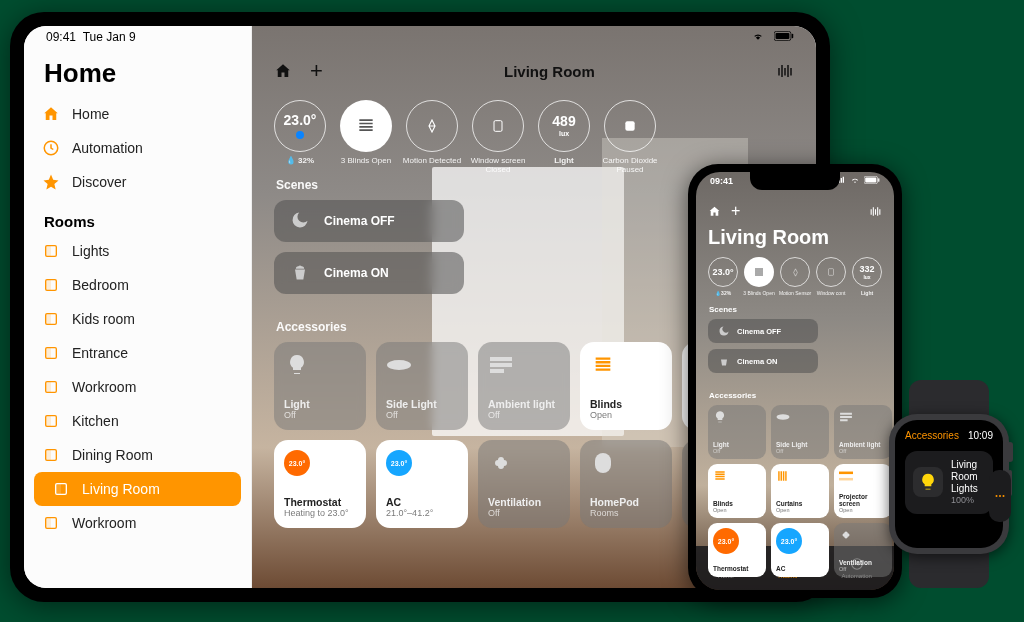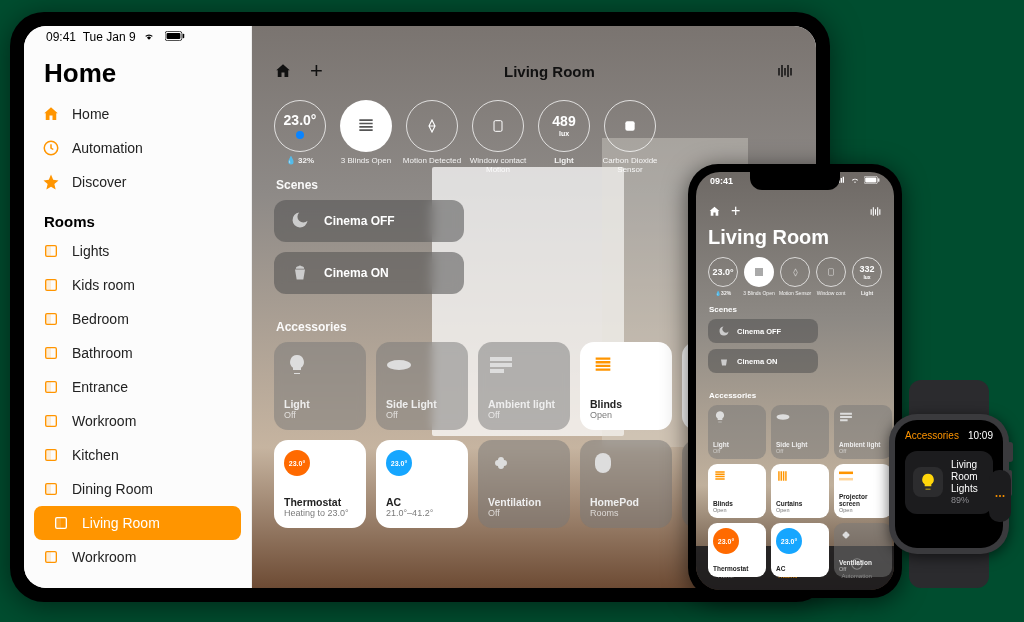--- a/index.html
+++ b/index.html
@@ -9,21 +9,21 @@
     --dark:#333;
     --ipad-w:820px;
     --ipad-h:590px;
   }
   *{box-sizing:border-box;font-family:-apple-system,Helvetica,Arial,sans-serif;}
   body{margin:0;background:#004d2f;width:1024px;height:622px;overflow:hidden;position:relative;}
   
   .ipad{position:absolute;left:10px;top:12px;width:var(--ipad-w);height:var(--ipad-h);background:#000;border-radius:34px;padding:14px;box-shadow:0 4px 30px rgba(0,0,0,.5);}
   .ipad-screen{width:100%;height:100%;border-radius:22px;overflow:hidden;background:#fff;display:flex;}
   
-  .statusbar{position:absolute;top:14px;left:14px;right:14px;height:22px;display:flex;align-items:center;padding:0 22px;font-size:12px;color:#000;z-index:3;}
+  .statusbar{position:absolute;top:14px;left:14px;right:14px;height:22px;display:flex;justify-content:space-between;align-items:center;padding:0 22px;font-size:12px;color:#000;z-index:3;}
   .statusbar .right span{margin-left:6px;}
   
   .sidebar{width:228px;background:#fcfcfc;padding:32px 0 0 0;overflow-y:auto;font-size:14px;border-right:1px solid #eee;}
   .sidebar h1{font-size:26px;font-weight:700;margin:0 0 8px 20px;}
   .side-item{display:flex;align-items:center;gap:12px;padding:8px 18px;color:#222;cursor:pointer;}
   .side-item .ic{width:18px;height:18px;display:inline-flex;align-items:center;justify-content:center;color:var(--orange);}
   .side-item.selected{background:var(--orange);color:#fff;border-radius:8px;margin:0 10px;}
   .side-item.selected .ic{color:#fff;}
   .section-label{font-size:15px;font-weight:700;margin:14px 0 4px 20px;}
   
@@ -166,39 +166,30 @@
             </span>
             <span>Lights</span>
           </div>
           <div class="side-item">
             <span class="ic">
               <svg width="16" height="16" viewBox="0 0 24 24">
                 <rect x="4" y="4" width="16" height="16" rx="2" fill="none" stroke="currentColor" stroke-width="2"></rect>
                 <rect x="4" y="4" width="8" height="16" fill="currentColor" opacity=".15"></rect>
               </svg>
             </span>
+            <span>Bedroom</span>
+          </div>
+          <div class="side-item">
+            <span class="ic">
+              <svg width="16" height="16" viewBox="0 0 24 24">
+                <rect x="4" y="4" width="16" height="16" rx="2" fill="none" stroke="currentColor" stroke-width="2"></rect>
+                <rect x="4" y="4" width="8" height="16" fill="currentColor" opacity=".15"></rect>
+              </svg>
+            </span>
             <span>Kids room</span>
-          </div>
-          <div class="side-item">
-            <span class="ic">
-              <svg width="16" height="16" viewBox="0 0 24 24">
-                <rect x="4" y="4" width="16" height="16" rx="2" fill="none" stroke="currentColor" stroke-width="2"></rect>
-                <rect x="4" y="4" width="8" height="16" fill="currentColor" opacity=".15"></rect>
-              </svg>
-            </span>
-            <span>Bedroom</span>
-          </div>
-          <div class="side-item">
-            <span class="ic">
-              <svg width="16" height="16" viewBox="0 0 24 24">
-                <rect x="4" y="4" width="16" height="16" rx="2" fill="none" stroke="currentColor" stroke-width="2"></rect>
-                <rect x="4" y="4" width="8" height="16" fill="currentColor" opacity=".15"></rect>
-              </svg>
-            </span>
-            <span>Bathroom</span>
           </div>
           <div class="side-item">
             <span class="ic">
               <svg width="16" height="16" viewBox="0 0 24 24">
                 <rect x="4" y="4" width="16" height="16" rx="2" fill="none" stroke="currentColor" stroke-width="2"></rect>
                 <rect x="4" y="4" width="8" height="16" fill="currentColor" opacity=".15"></rect>
               </svg>
             </span>
             <span>Entrance</span>
           </div>
@@ -285,32 +276,32 @@
           <div class="circle">
             <svg width="18" height="18" viewBox="0 0 24 24">
                 <path stroke="#fff" stroke-width="1.5" fill="none" d="M12 4l4 8-4 8-4-8zM8 12h8"></path>
               </svg>
             <span class="sub">Motion Detected</span>
           </div>
           <div class="circle">
             <svg width="16" height="16" viewBox="0 0 24 24">
                 <rect x="6" y="4" width="12" height="16" rx="2" fill="none" stroke="#fff" stroke-width="1.5"></rect>
               </svg>
-            <span class="sub">Window contact Motion</span>
+            <span class="sub">Window screen Closed</span>
           </div>
           <div class="circle big">
             <span>489</span>
             <span class="tiny">lux</span>
             <span class="sub">Light</span>
           </div>
           <div class="circle">
             <svg width="16" height="16" viewBox="0 0 24 24">
                 <rect x="5" y="5" width="14" height="14" rx="3" fill="#fff"></rect>
               </svg>
-            <span class="sub">Carbon Dioxide Sensor</span>
+            <span class="sub">Carbon Dioxide Paused</span>
           </div>
         </div>
 
         <div class="sect-label">Scenes</div>
         <div class="scene-row">
           <div class="scene">
             <span class="sic">
                 <svg width="20" height="20" viewBox="0 0 24 24">
                   <path fill="#ccc" d="M21 13A9 9 0 1111 3a7 7 0 0010 10z"></path>
                 </svg>
@@ -658,21 +649,21 @@
         <span>10:09</span>
       </div>
       <div class="w-card">
         <span class="w-bulb">
           <svg width="20" height="20" viewBox="0 0 24 24">
               <path fill="#ffd60a" d="M9 21h6v-1H9zM12 2a7 7 0 00-4 12.7V17h8v-2.3A7 7 0 0012 2z"></path>
             </svg>
         </span>
         <span class="w-name">
           <div>Living Room Lights</div>
-          <div class="w-state">89%</div>
+          <div class="w-state">100%</div>
         </span>
       </div>
       <div class="w-card2">
         <svg width="12" height="12" viewBox="0 0 24 24">
             <circle cx="5" cy="12" r="2" fill="#ff9500"></circle>
             <circle cx="12" cy="12" r="2" fill="#ff9500"></circle>
             <circle cx="19" cy="12" r="2" fill="#ff9500"></circle>
           </svg>
       </div>
     </div>

